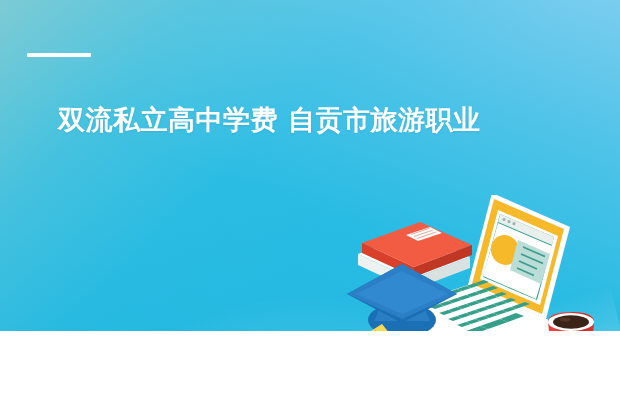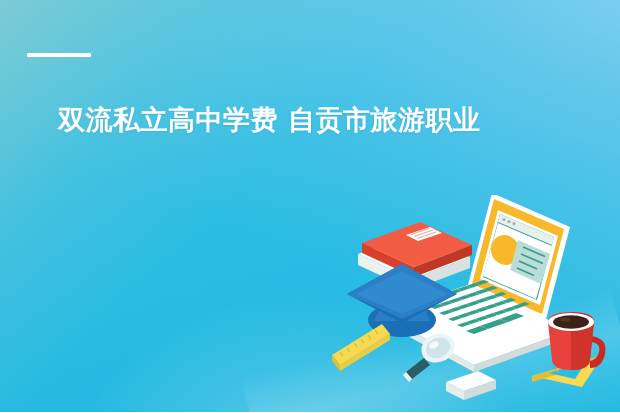--- a/index.html
+++ b/index.html
@@ -4,21 +4,21 @@
 <title>Banner</title>
 <style>
   html, body {
     margin: 0;
     padding: 0;
     background: #ffffff;
   }
   #banner {
     position: relative;
     width: 620px;
-    height: 412px;
+    height: 331px;
     overflow: hidden;
     font-family: "DejaVu Sans", "Liberation Sans", sans-serif;
     
     background:
       linear-gradient(135deg,
         rgba(124,203,212,1) 0%,
         rgba(95,200,220,0.55) 22%,
         rgba(60,195,228,0.18) 42%,
         rgba(0,0,0,0) 60%),
       linear-gradient(200deg,

